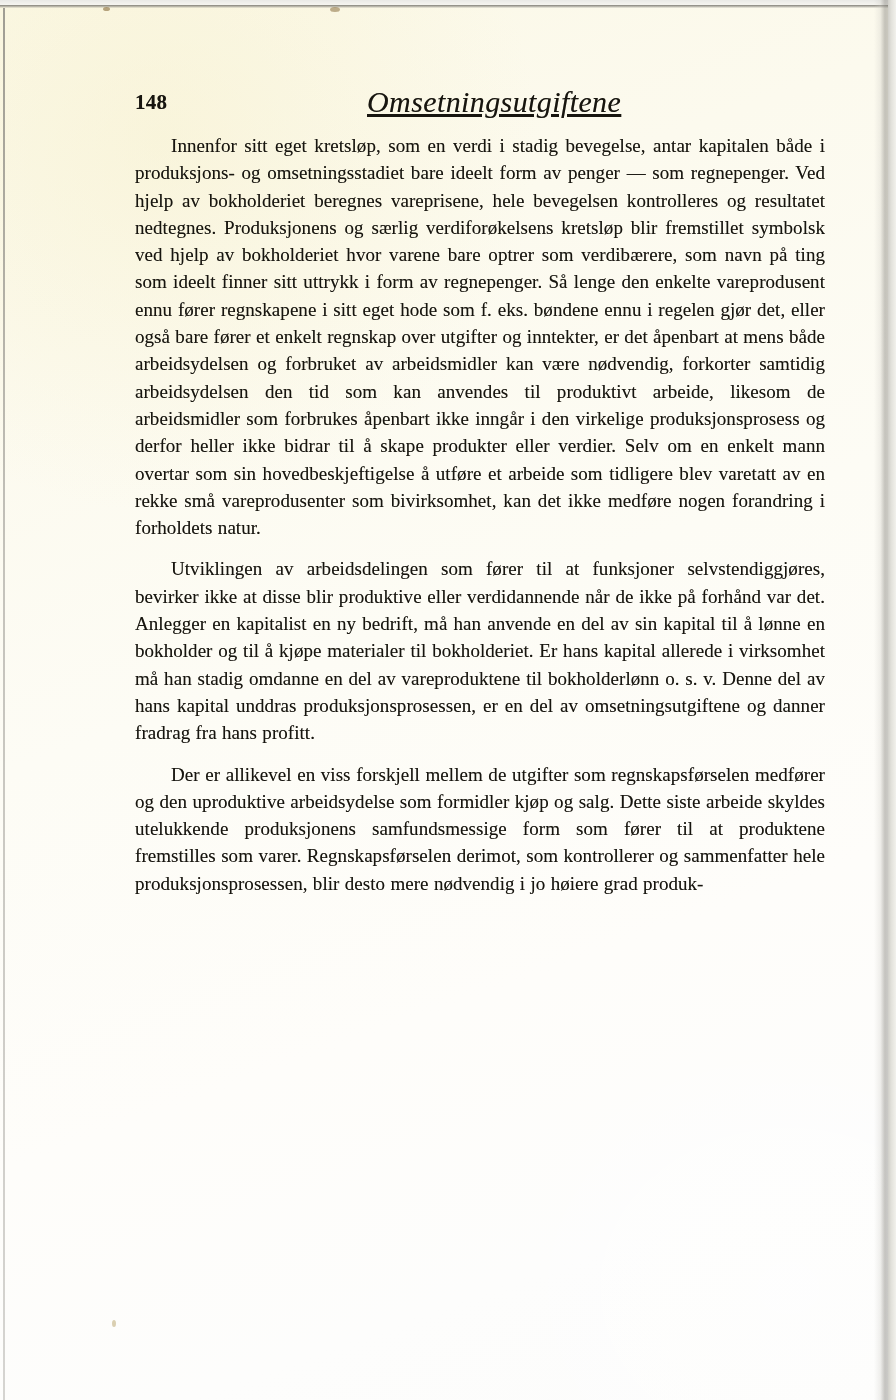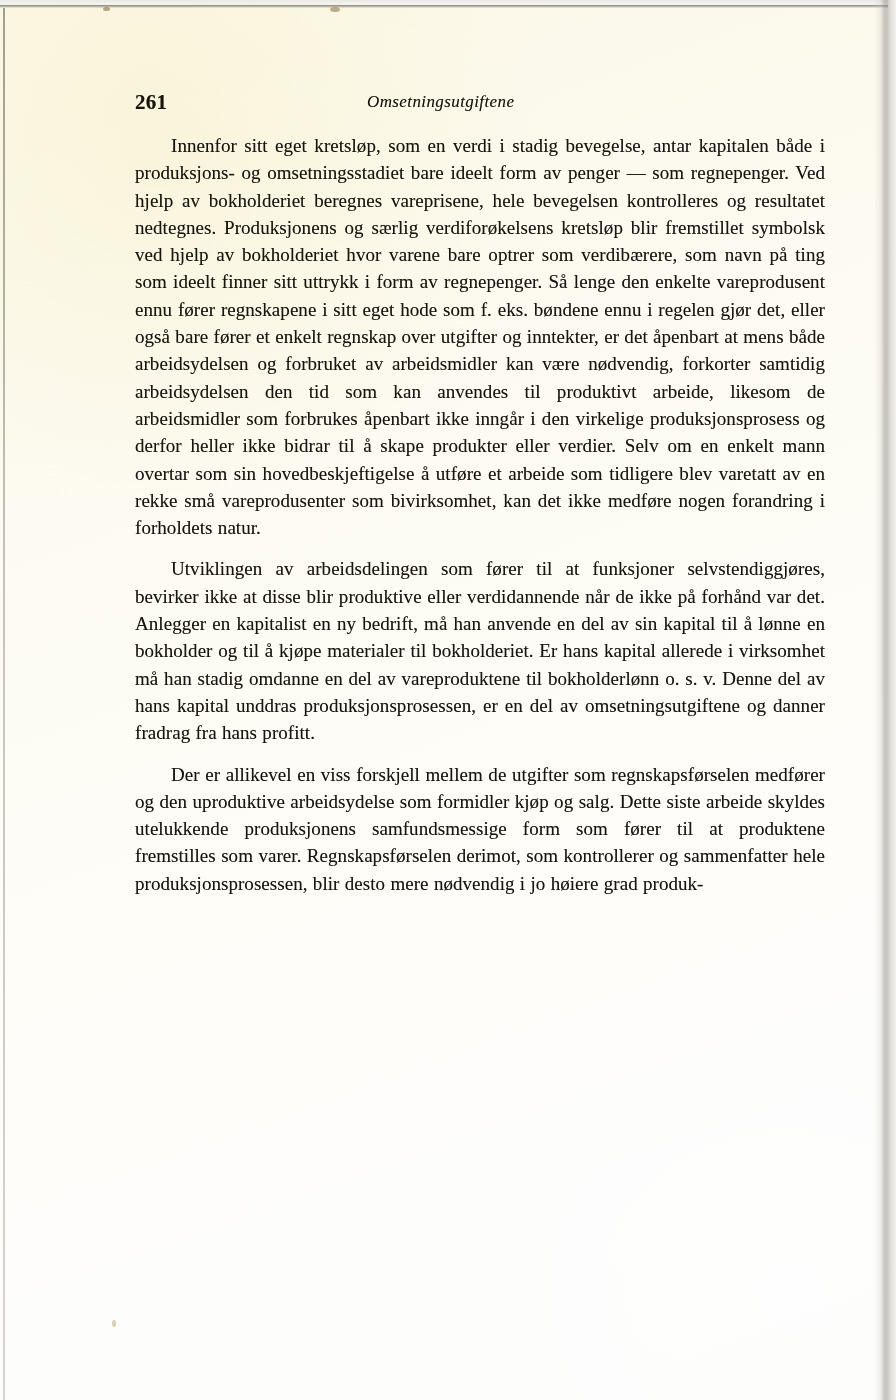--- a/index.html
+++ b/index.html
@@ -113,23 +113,24 @@
     font-size: 21px;
     font-weight: 700;
     letter-spacing: 0.2px;
     line-height: 28px;
   }
   .head-title {
     position: absolute;
     left: 232px;
     top: 0;
     font-style: italic;
-    font-size: 17px;
+    font-size: 30px;
     line-height: 28px;
     letter-spacing: 0.4px;
+    text-decoration: underline;
   }
 
   .para {
     margin: 0;
     text-indent: 36px;
     text-align: justify;
     font-size: 19px;
     line-height: 27.3px;
     letter-spacing: 0.05px;
     word-spacing: 0.5px;
@@ -155,21 +156,21 @@
   <div class="edge-right-shadow"></div>
   <div class="edge-right-strip"></div>
 
   <div class="speck speck-a"></div>
   <div class="speck speck-b"></div>
   <div class="speck speck-c"></div>
 
   <div class="page-body">
 
     <div class="running-head">
-      <span class="folio">261</span>
+      <span class="folio">148</span>
       <span class="head-title">Omsetningsutgiftene</span>
     </div>
 
     <p class="para">Innenfor sitt eget kretsløp, som en verdi i stadig bevegelse, antar kapitalen både i produksjons- og omsetningsstadiet bare ideelt form av penger — som regnepenger. Ved hjelp av bokholderiet beregnes vareprisene, hele bevegelsen kontrolleres og resultatet nedtegnes. Produksjonens og særlig verdiforøkelsens kretsløp blir fremstillet symbolsk ved hjelp av bokholderiet hvor varene bare optrer som verdibærere, som navn på ting som ideelt finner sitt uttrykk i form av regnepenger. Så lenge den enkelte vareprodusent ennu fører regnskapene i sitt eget hode som f. eks. bøndene ennu i regelen gjør det, eller også bare fører et enkelt regnskap over utgifter og inntekter, er det åpenbart at mens både arbeidsydelsen og forbruket av arbeidsmidler kan være nødvendig, forkorter samtidig arbeidsydelsen den tid som kan anvendes til produktivt arbeide, likesom de arbeidsmidler som forbrukes åpenbart ikke inngår i den virkelige produksjonsprosess og derfor heller ikke bidrar til å skape produkter eller verdier. Selv om en enkelt mann overtar som sin hovedbeskjeftigelse å utføre et arbeide som tidligere blev varetatt av en rekke små vareprodusenter som bivirksomhet, kan det ikke medføre nogen forandring i forholdets natur.</p>
 
     <p class="para">Utviklingen av arbeidsdelingen som fører til at funksjoner selvstendiggjøres, bevirker ikke at disse blir produktive eller verdidannende når de ikke på forhånd var det. Anlegger en kapitalist en ny bedrift, må han anvende en del av sin kapital til å lønne en bokholder og til å kjøpe materialer til bokholderiet. Er hans kapital allerede i virksomhet må han stadig omdanne en del av vareproduktene til bokholderlønn o. s. v. Denne del av hans kapital unddras produksjonsprosessen, er en del av omsetningsutgiftene og danner fradrag fra hans profitt.</p>
 
     <p class="para">Der er allikevel en viss forskjell mellem de utgifter som regnskapsførselen medfører og den uproduktive arbeidsydelse som formidler kjøp og salg. Dette siste arbeide skyldes utelukkende produksjonens samfundsmessige form som fører til at produktene fremstilles som varer. Regnskapsførselen derimot, som kontrollerer og sammenfatter hele produksjonsprosessen, blir desto mere nødvendig i jo høiere grad produk-</p>
 
   </div>

